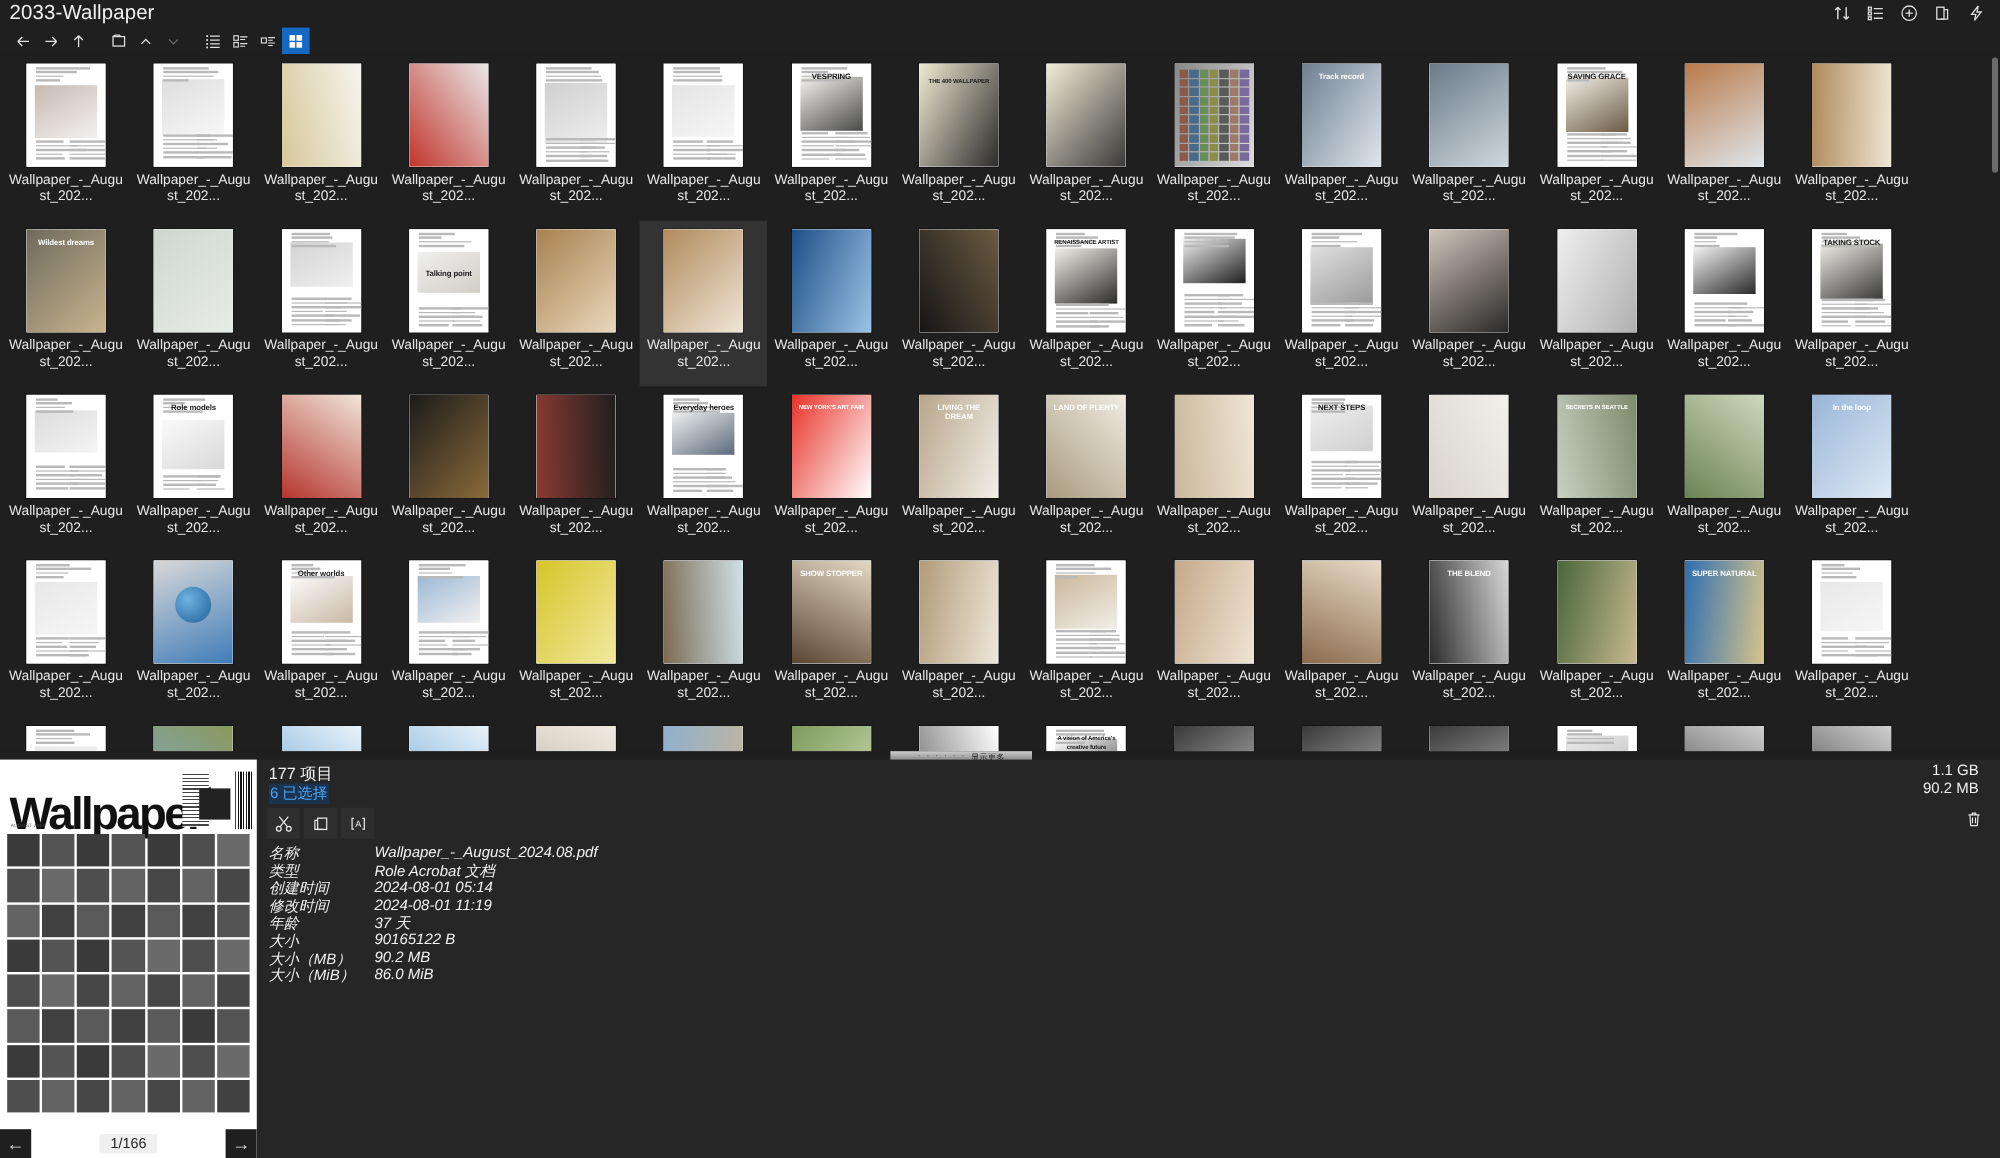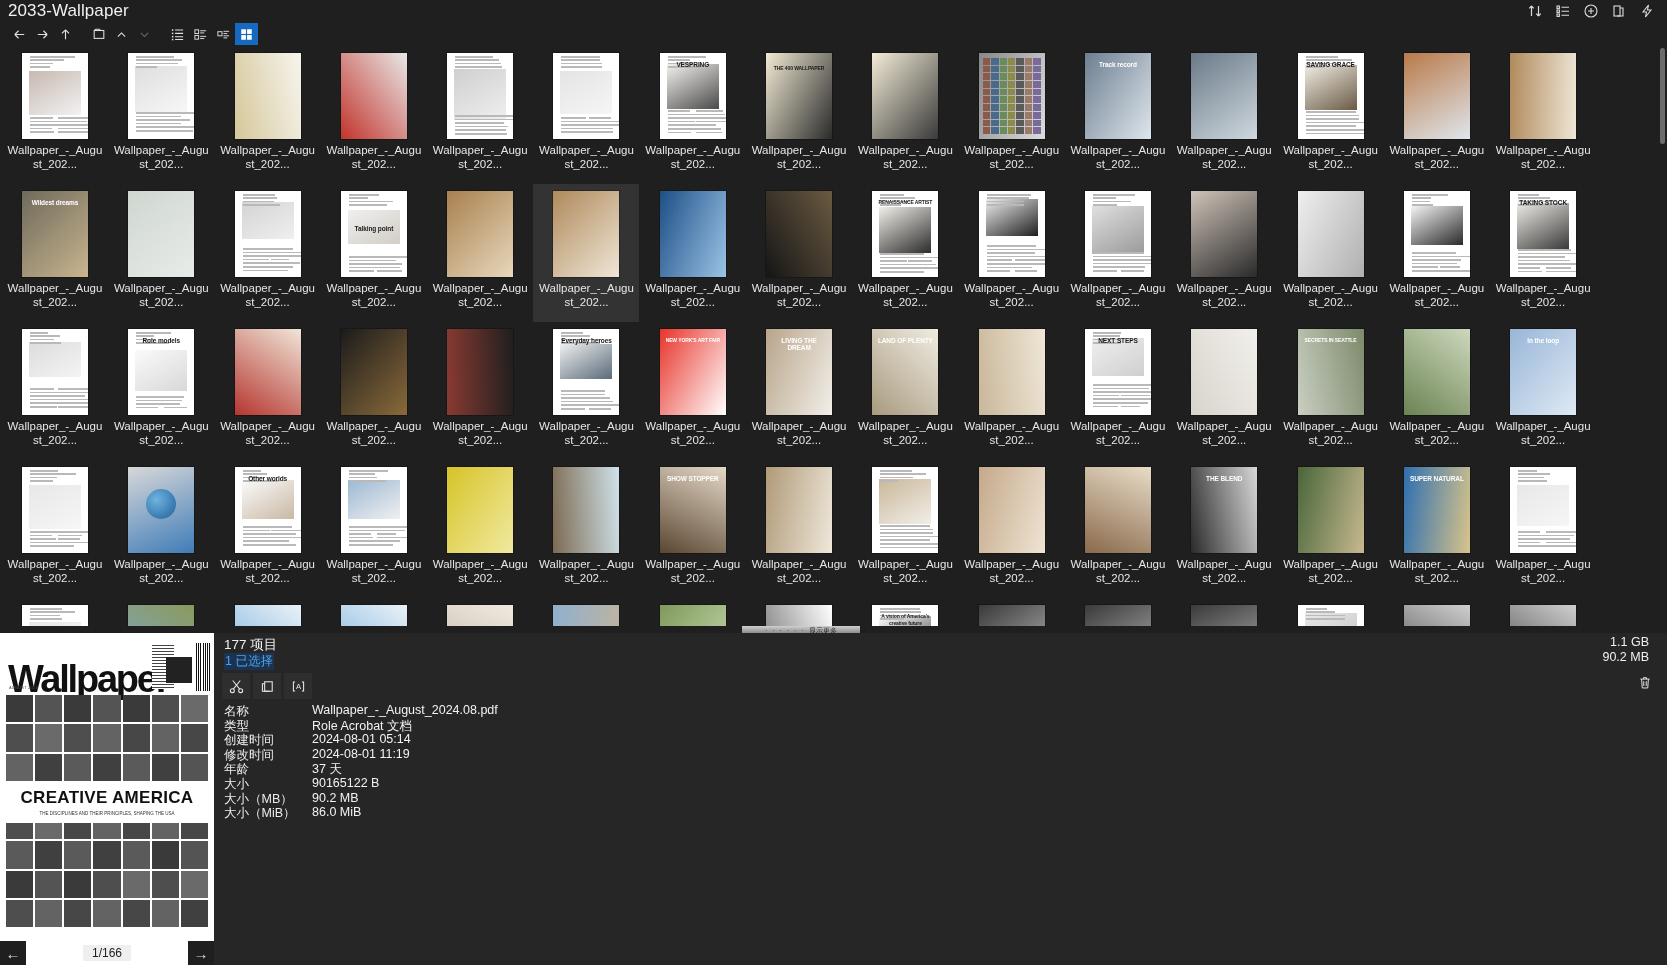--- a/index.html
+++ b/index.html
@@ -146,21 +146,21 @@
   }
   .info-count { position:absolute; left:2px; top:3px; font-size:13.5px; color:#f0f0f0; }
   .info-sel { position:absolute; left:2px; top:20px; font-size:12.5px; color:#4aa3f0;
      background:#1c3350; padding:0 1px;}
   .info-actions { position:absolute; left:0px; top:40px; display:flex; gap:3px; }
   .ia {
     width:28px; height:26px; display:flex; align-items:center; justify-content:center;
     color:#e9e9e9; background:#2e2e2e;
   }
   .kv { position:absolute; left:2px; top:70px; }
-  .kv-row { display:flex; height:14.6px; align-items:flex-start; font-size:12.5px; }
+  .kv-row { display:flex; height:14.6px; align-items:flex-start; font-size:12.5px;font-style:italic; }
   .kv-k { width:88px; color:#ededed; }
   .kv-v { color:#f2f2f2;text-align:center; }
 
   .info-right { position:absolute; right:18px; top:2px; text-align:right; }
   .info-right div { font-size:12.5px; color:#f0f0f0; line-height:15px; }
   .trash { position:absolute; right:14px; top:42px; color:#e6e6e6; }
 
   
   .vscroll { position:absolute; right:0; top:46px; width:10px; height:580px; background:#1f1f1f; }
   .vscroll .thumbbar { position:absolute; right:2px; top:2px; width:5px; height:96px; background:#6c6c6c; border-radius:3px;}
@@ -1322,34 +1322,30 @@
           <div class="pph" style="background: rgb(78, 78, 78);"></div>
           <div class="pph" style="background: rgb(106, 106, 106);"></div>
           <div class="pph" style="background: rgb(78, 78, 78);"></div>
           <div class="pph" style="background: rgb(99, 99, 99);"></div>
           <div class="pph" style="background: rgb(71, 71, 71);"></div>
           <div class="pph" style="background: rgb(99, 99, 99);"></div>
           <div class="pph" style="background: rgb(71, 71, 71);"></div>
           <div class="pph" style="background: rgb(99, 99, 99);"></div>
           <div class="pph" style="background: rgb(64, 64, 64);"></div>
         </div>
-      <div class="prev-mid">
-        <b>CREATIVE AMERICA</b>
-        <span>THE DISCIPLINES AND THEIR PRINCIPLES, SHAPING THE USA</span>
-      </div>
       <div class="prev-nav">
         <div class="pv-arrow">←</div>
         <div class="pv-page">1/166</div>
         <div class="pv-arrow">→</div>
       </div>
     </div>
 
     <div class="info">
       <div class="info-count">177 项目</div>
-      <div class="info-sel">1 已选择</div>
+      <div class="info-sel">6 已选择</div>
 
       <div class="info-actions">
         <div class="ia">
           <svg width="17" height="17" viewBox="0 0 18 18" fill="none" stroke="currentColor" stroke-width="1.1">
             <circle cx="4.6" cy="13.4" r="2.1"></circle>
               <circle cx="13.4" cy="13.4" r="2.1"></circle>
             <path d="M5.6 11.7L13 2.6M12.4 11.7L5 2.6"></path>
           </svg>
         </div>
         <div class="ia">

